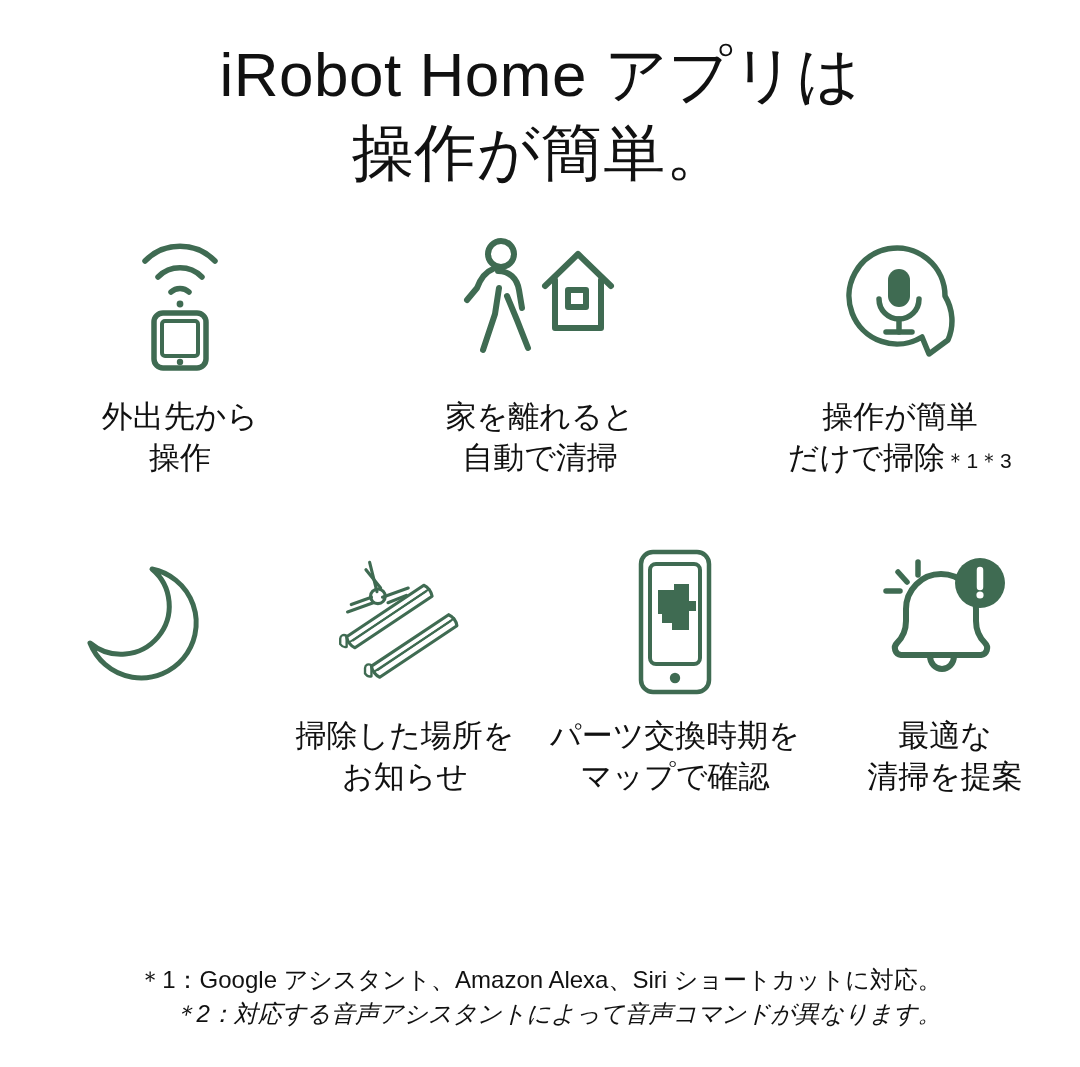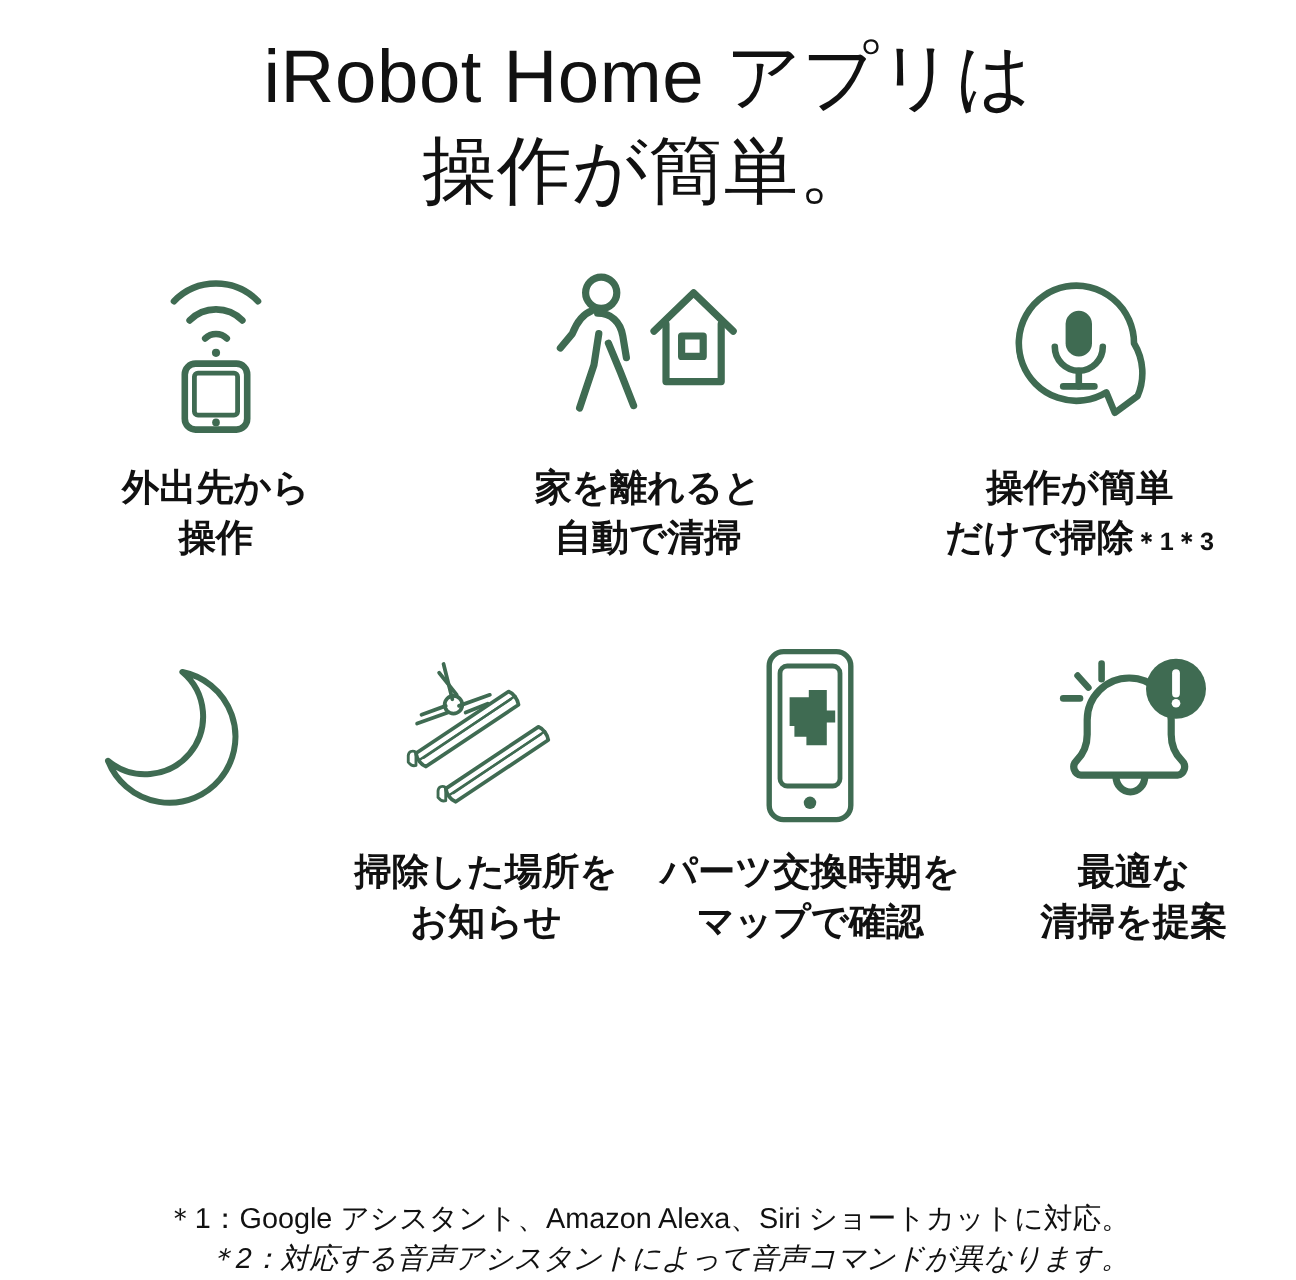--- a/index.html
+++ b/index.html
@@ -19,39 +19,38 @@
   .page {
     width: 1080px;
     height: 1067px;
     display: flex;
     flex-direction: column;
     box-sizing: border-box;
   }
 
   
   .title-block {
-    padding-top: 26px;
+    padding-top: 36px;
     text-align: center;
   }
   .title-line {
     font-size: 62px;
     line-height: 78px;
     font-weight: 400;
     letter-spacing: 0.5px;
     color: #111111;
     white-space: nowrap;
   }
 
   
   .features {
     margin-top: 26px;
     display: flex;
     flex-direction: column;
     gap: 56px;
-    font-weight: bold;
   }
   .feature-row {
     display: flex;
     width: 1080px;
   }
   .feature-cell {
     flex: 1 1 25%;
     display: flex;
     flex-direction: column;
     align-items: center;
@@ -78,20 +77,21 @@
     display: block;
   }
   .sup-marks {
     font-size: 21px;
     letter-spacing: 0.5px;
   }
 
   
   .footnotes {
     margin-top: auto;
+    padding-bottom: 36px;
     text-align: center;
   }
   .footnote {
     font-size: 24px;
     line-height: 34px;
     color: #111111;
     white-space: nowrap;
   }
   .footnote.indent {
     padding-left: 34px;

